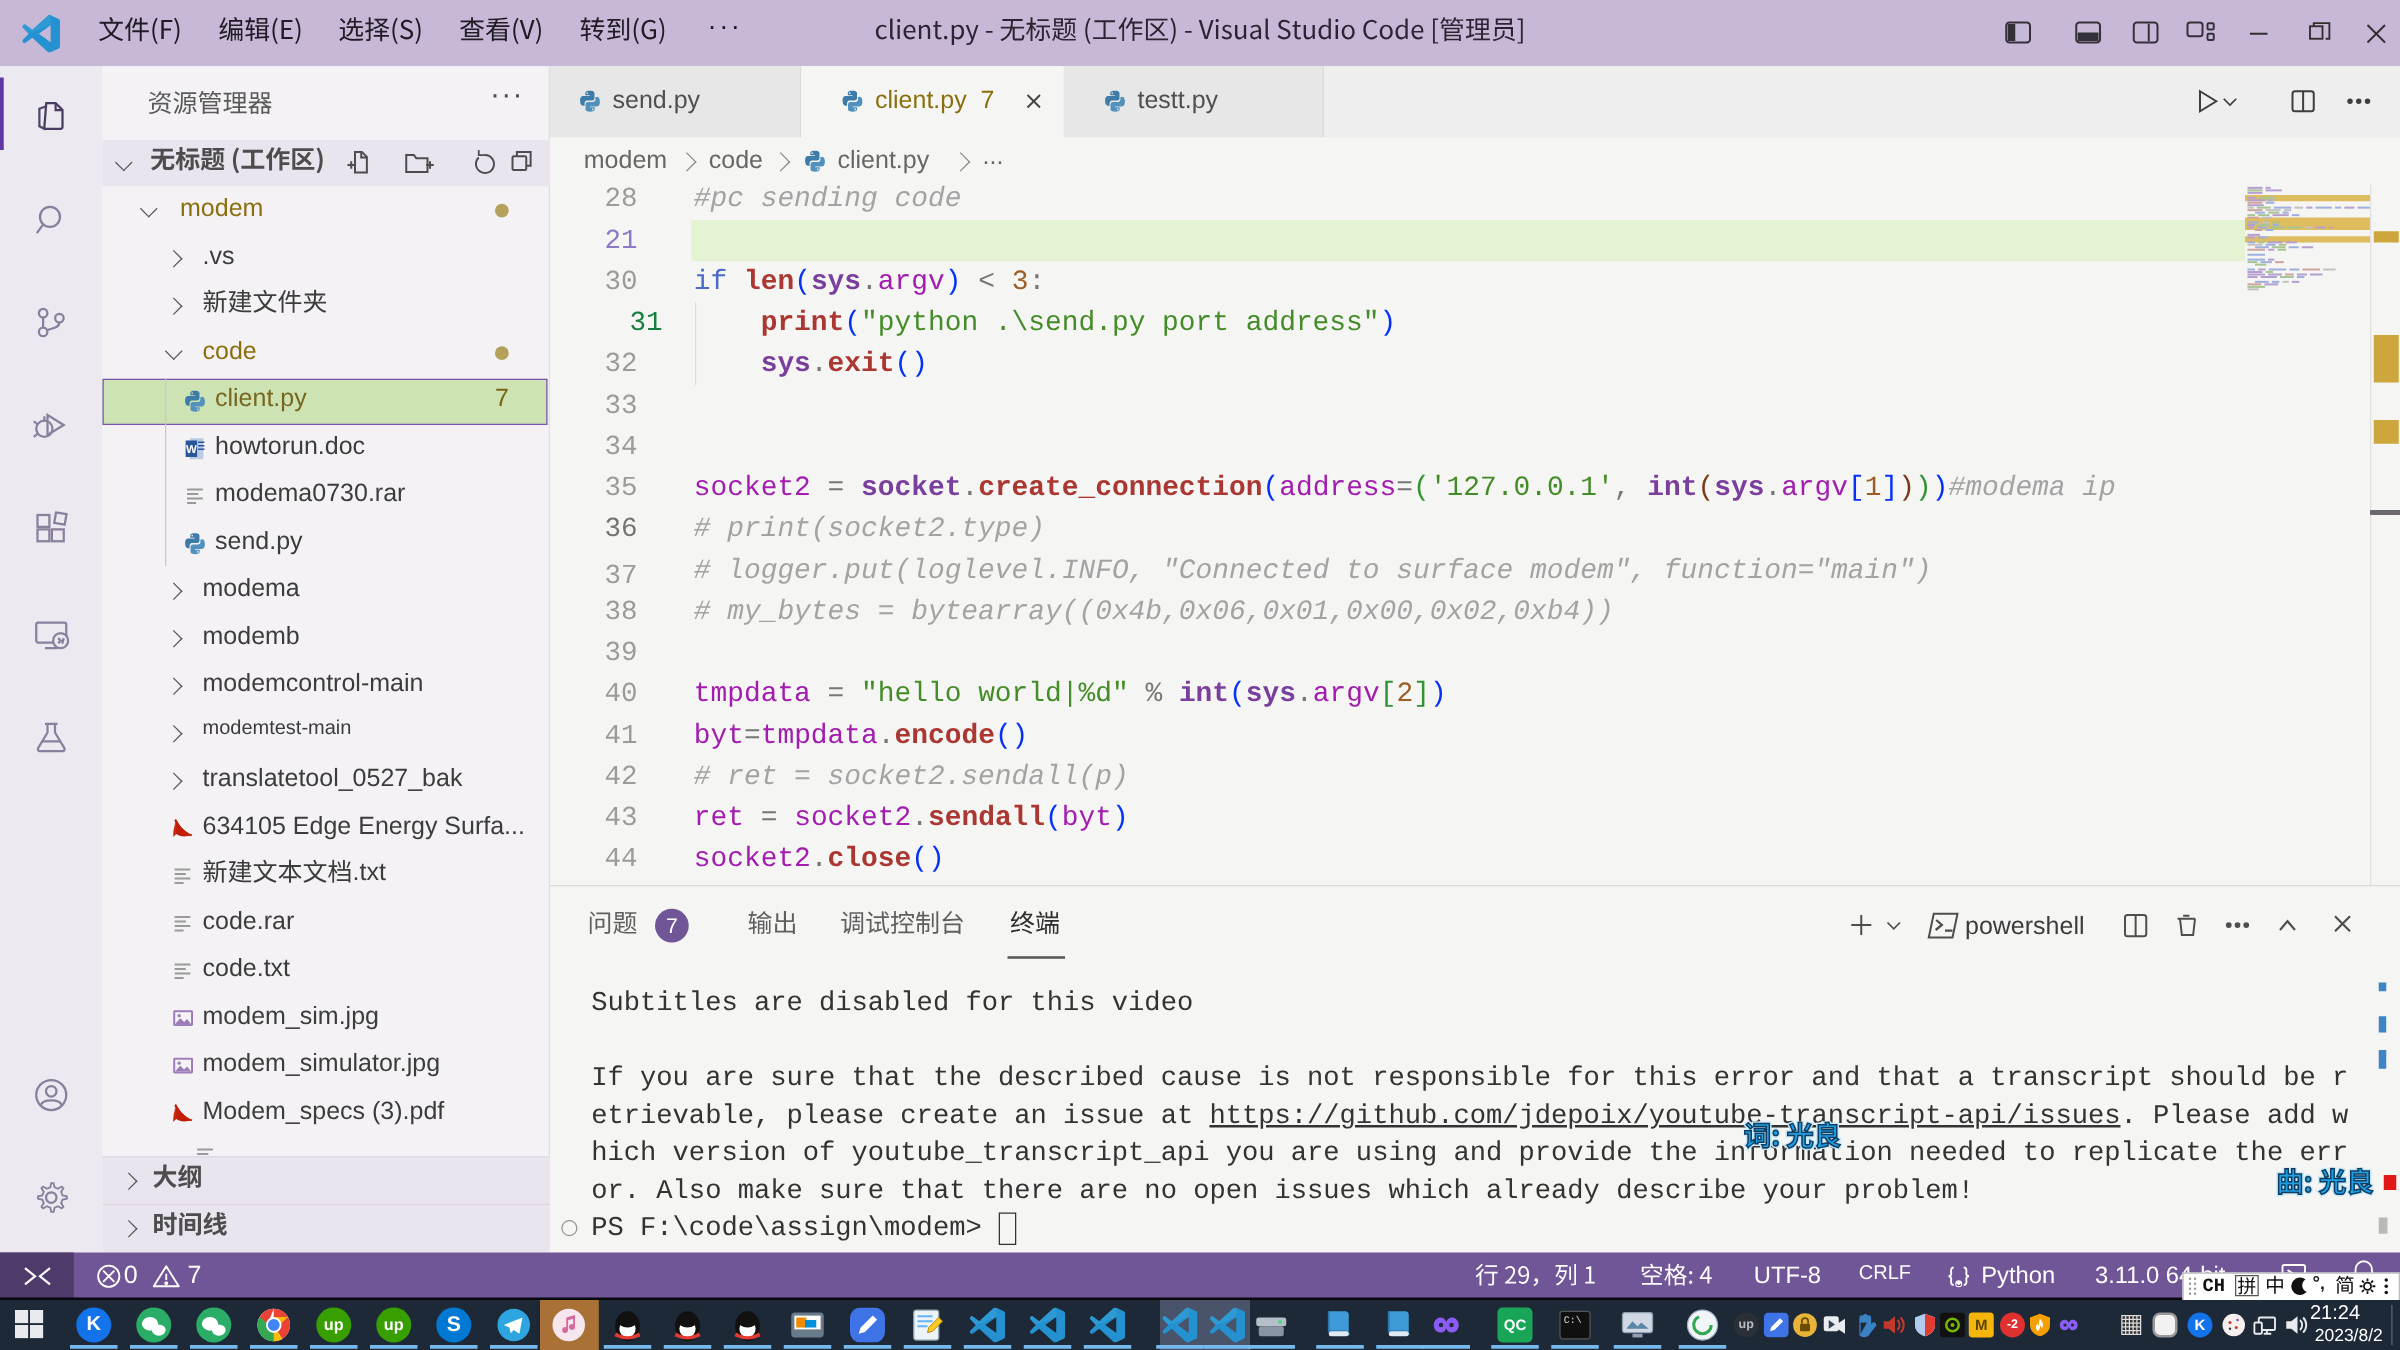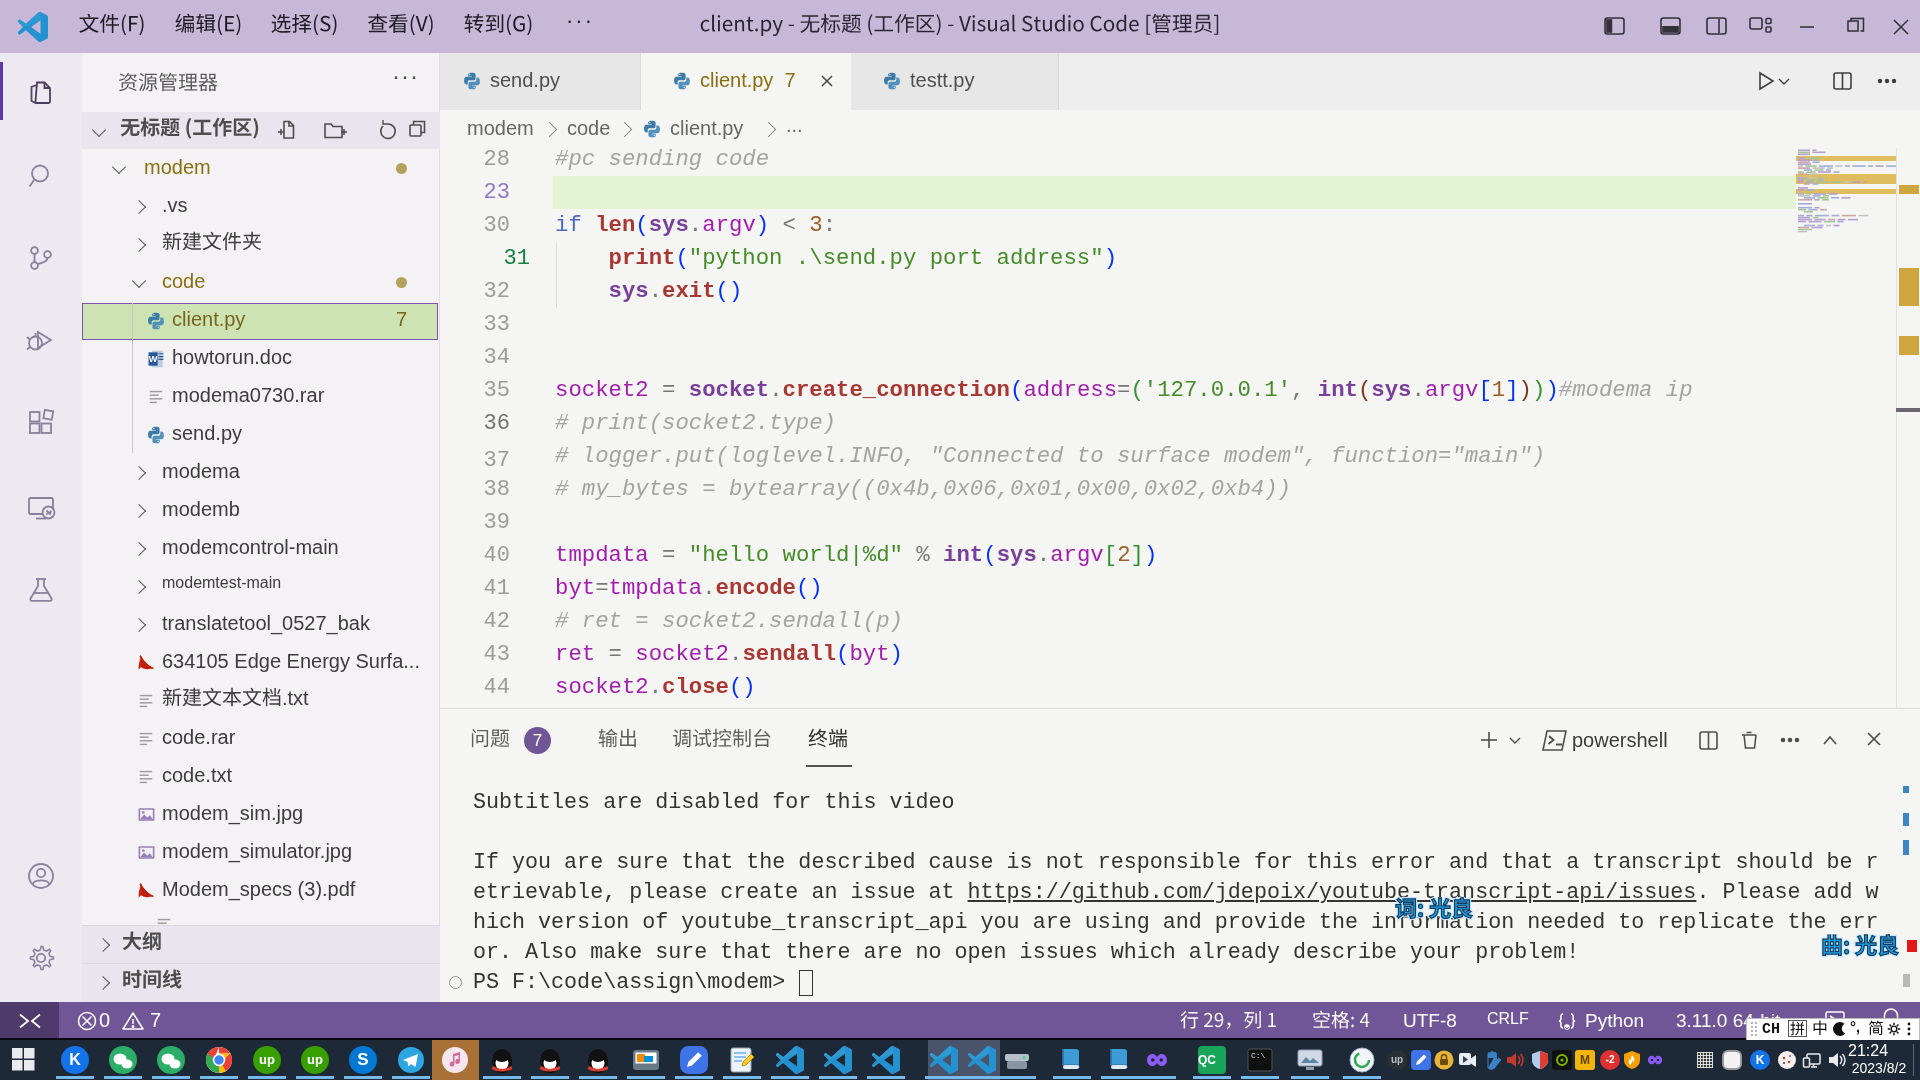--- a/index.html
+++ b/index.html
@@ -315,21 +315,21 @@
 <path fill="#5291bb" d="M12.2 22 c4.6 0 4.3 -2 4.3 -2 v-2.2 h-4.4 v-.8 h6.3 c0 0 3.1 .4 3.1 -4.5 0 -4.9 -2.7 -4.7 -2.7 -4.7 h-1.6 v2.3 c0 0 .1 2.7 -2.6 2.7 H10.2 c0 0 -2.5 0 -2.5 2.4 v4.5 C7.7 19.7 7.4 22 12.2 22 z M14.7 20.6 a.8 .8 0 1 1 0 -1.6 .8 .8 0 0 1 0 1.6 z"></path>
   </svg>
 <div class="ab" style="left:670px;top:117px;font-size:20px;color:#666">client.py</div>
 <div class="chev chev-r" style="left:763px;top:124px;border-color:#888;width:11px;height:11px"></div>
 <div class="ab" style="left:786px;top:114px;font-size:20px;color:#666">...</div>
 <div style="position:absolute;left:440px;top:148px;width:1480px;height:560px;background:#f5f5f3"></div>
 <div style="position:absolute;left:553px;top:176px;width:1243px;height:33px;background:#e4f4d3"></div>
 <div style="position:absolute;left:556px;top:242px;width:1px;height:66px;background:#ddd"></div>
 <div class="lnum" style="left:440px;top:143px;color:#9b9b9b">28</div>
 <div class="codeline" style="top:143px"><span class="cmt">#pc sending code</span></div>
-<div class="lnum" style="left:440px;top:176px;color:#8d78c9">23</div>
+<div class="lnum" style="left:440px;top:176px;color:#8d78c9">21</div>
 <div class="lnum" style="left:440px;top:209px;color:#9b9b9b">30</div>
 <div class="codeline" style="top:209px"><span class="kw">if</span> <span class="fn">len</span><span class="b1">(</span><span class="md">sys</span><span class="op">.</span><span class="id">argv</span><span class="b1">)</span> <span class="op">&lt;</span> <span class="nm">3</span><span class="op">:</span></div>
 <div class="lnum" style="left:460px;top:242px;color:#15803d">31</div>
 <div class="codeline" style="top:242px">    <span class="fn">print</span><span class="b1">(</span><span class="st">"python .\send.py port address"</span><span class="b1">)</span></div>
 <div class="lnum" style="left:440px;top:275px;color:#9b9b9b">32</div>
 <div class="codeline" style="top:275px">    <span class="md">sys</span><span class="op">.</span><span class="fn">exit</span><span class="b1">()</span></div>
 <div class="lnum" style="left:440px;top:308px;color:#9b9b9b">33</div>
 <div class="lnum" style="left:440px;top:341px;color:#9b9b9b">34</div>
 <div class="lnum" style="left:440px;top:374px;color:#9b9b9b">35</div>
 <div class="codeline" style="top:374px"><span class="id">socket2</span> <span class="op">=</span> <span class="md">socket</span><span class="op">.</span><span class="fn">create_connection</span><span class="b1">(</span><span class="id">address</span><span class="op">=</span><span class="b2">(</span><span class="st">'127.0.0.1'</span><span class="op">,</span> <span class="md">int</span><span class="b3">(</span><span class="md">sys</span><span class="op">.</span><span class="id">argv</span><span class="b1">[</span><span class="nm">1</span><span class="b1">]</span><span class="b3">)</span><span class="b2">)</span><span class="b1">)</span><span class="cmt">#modema ip</span></div>
@@ -732,21 +732,21 @@
       <path d="M5 3 v16 h13 a3 3 0 0 1 3 3" fill="none" stroke="#2b7ab0" stroke-width="1.5"></path>
       <rect x="5" y="19" width="16" height="4" rx="2" fill="#dfe9f2"></rect>
     </svg>
   </div>
 <div class="ab" style="left:1143px;top:1046px;width:28px;height:28px">
     <svg width="28" height="28" viewBox="0 0 28 28">
       <path d="M4 14 c0 -4 3 -6 5.5 -6 2.5 0 4 2 4.5 3.5 C14.5 10 16 8 18.5 8 c2.5 0 5.5 2 5.5 6 0 4 -3 6 -5.5 6 -2.5 0 -4 -2 -4.5 -3.5 C13.5 18 12 20 9.5 20 7 20 4 18 4 14 z M8 14 a1.8 1.8 0 1 0 3.6 0 1.8 1.8 0 0 0 -3.6 0 z M16.4 14 a1.8 1.8 0 1 0 3.6 0 1.8 1.8 0 0 0 -3.6 0 z" fill="#8b5cf6" fill-rule="evenodd"></path>
     </svg>
   </div>
 <div class="ab" style="left:1198px;top:1046px;width:28px;height:28px">
-    <div style="width:28px;height:28px;border-radius:4px;background:#18a558;color:#fff;font-size:12px;font-weight:bold;line-height:28px">QC</div>
+    <div style="width:28px;height:28px;border-radius:4px;background:#18a558;color:#fff;font-size:12px;font-weight:bold;text-align:center;line-height:28px">QC</div>
   </div>
 <div class="ab" style="left:1246px;top:1046px;width:28px;height:28px">
     <svg width="28" height="28" viewBox="0 0 28 28">
       <rect x="2" y="3" width="24" height="22" rx="2" fill="#101010" stroke="#555"></rect>
       <text x="5" y="12" fill="#ddd" font-size="8" font-family="Liberation Mono,monospace">C:\</text>
     </svg>
   </div>
 <div class="ab" style="left:1296px;top:1046px;width:28px;height:28px">
     <svg width="28" height="28" viewBox="0 0 28 28">
       <rect x="2" y="4" width="24" height="16" rx="2" fill="#cfd8e3" stroke="#8fa0b3"></rect>

